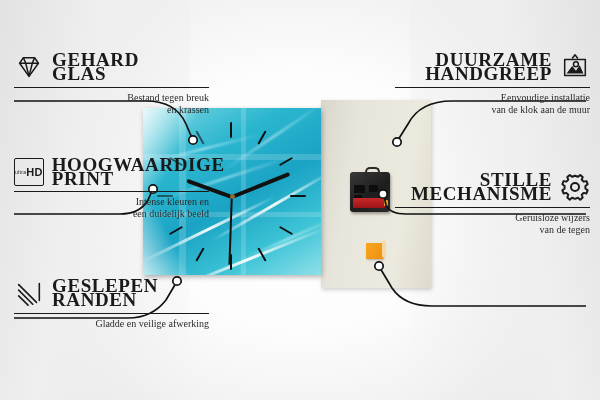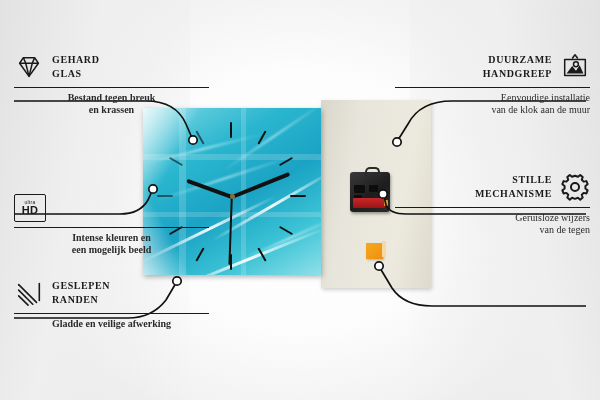--- a/index.html
+++ b/index.html
@@ -20,47 +20,47 @@
   #bandR{right:0;width:190px;background:linear-gradient(260deg,#e2e2e2 0%,#efefef 40%,rgba(255,255,255,0) 100%);}
 
   
   .feat{position:absolute;width:195px;}
   .feat .row{display:flex;align-items:center;gap:8px;}
   .feat.left .row{justify-content:flex-start;}
   .feat.right .row{justify-content:flex-end;}
   .ico{width:30px;height:30px;flex:0 0 30px;display:block;}
   .ttl{
     font-family:"Liberation Serif", serif;
-    font-weight:700;font-size:10px;line-height:14px;
+    font-weight:700;font-size:19px;line-height:14px;
     letter-spacing:.6px;color:#1a1a1a;text-transform:uppercase;
     white-space:pre-line;
   }
   .feat.left .ttl{text-align:left;}
   .feat.right .ttl{text-align:right;}
   .rule{height:1.4px;background:#1a1a1a;margin:5px 0 4px 0;width:100%;}
   .sub{
     font-family:"Liberation Serif", serif;
     font-size:10px;line-height:11.5px;color:#2b2b2b;white-space:pre-line;
   }
-  .feat.left .sub{text-align:center;font-weight:bold;}
+  .feat.left .sub{text-align:right;}
   .feat.right .sub{text-align:right;}
 
   
   #f-gehard   {left:14px;top:52px;}
   #f-print    {left:14px;top:158px;}
   #f-randen   {left:14px;top:278px;}
   #f-handgreep{right:10px;top:52px;}
   #f-stille   {right:10px;top:172px;}
   #f-schuim   {right:6px;top:272px;width:205px;}
 
   
   .hdbox{
     width:30px;height:26px;border:1.6px solid #1a1a1a;border-radius:2px;
-    display:flex;flex-direction:column;align-items:center;justify-content:center;
-    line-height:1;font-family:"Liberation Sans",sans-serif;color:#1a1a1a;margin-top:36px;
+    display:flex;flex-direction:row;align-items:center;justify-content:center;
+    line-height:1;font-family:"Liberation Sans",sans-serif;color:#1a1a1a;
   }
   .hdbox .u{font-size:5px;letter-spacing:.3px;}
   .hdbox .h{font-size:11px;font-weight:700;letter-spacing:.3px;}
 
   
   #clock{
     position:absolute;left:143px;top:108px;width:178px;height:167px;
     overflow:hidden;
     background:
       linear-gradient(118deg, rgba(255,255,255,.85) 0%, rgba(255,255,255,0) 22%),
@@ -197,24 +197,26 @@
     <div class="sub">Bestand tegen breuk
 en krassen</div>
   </div>
 
   <div class="feat left" id="f-print">
     <div class="row">
       <div class="hdbox">
         <span class="u">ultra</span>
         <span class="h">HD</span>
       </div>
+      <div class="ttl">HOOGWAARDIGE
+PRINT</div>
     </div>
     <div class="rule"></div>
     <div class="sub">Intense kleuren en
-een mogelijk beeld</div>
+een duidelijk beeld</div>
   </div>
 
   <div class="feat left" id="f-randen">
     <div class="row">
       <svg class="ico" viewBox="0 0 32 32">
         <g fill="none" stroke="#1a1a1a" stroke-width="1.7" stroke-linecap="round">
           <path d="M5 7 L24 26"></path>
             <path d="M5 13 L20 28"></path>
             <path d="M5 19 L15 29"></path>
           <path d="M27 6 L27 24"></path>

